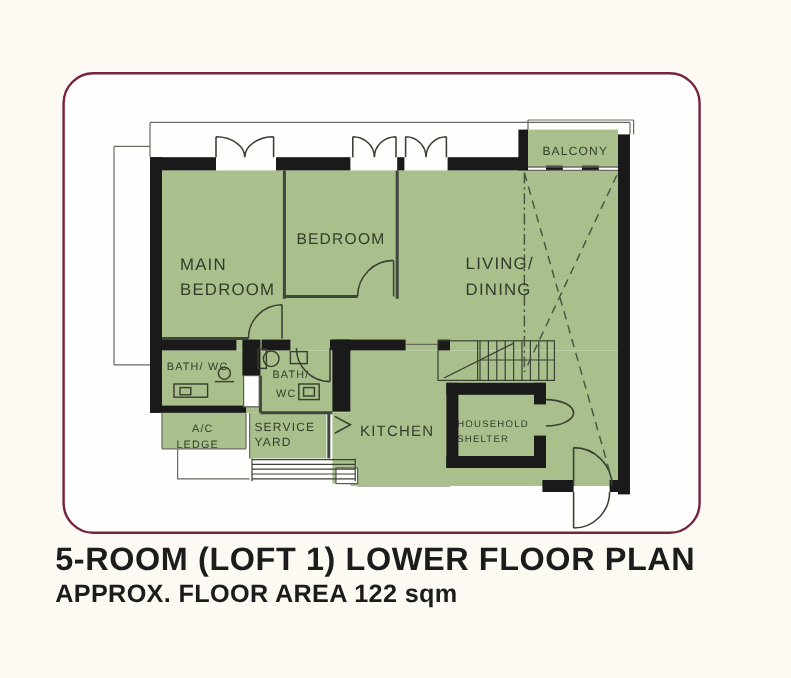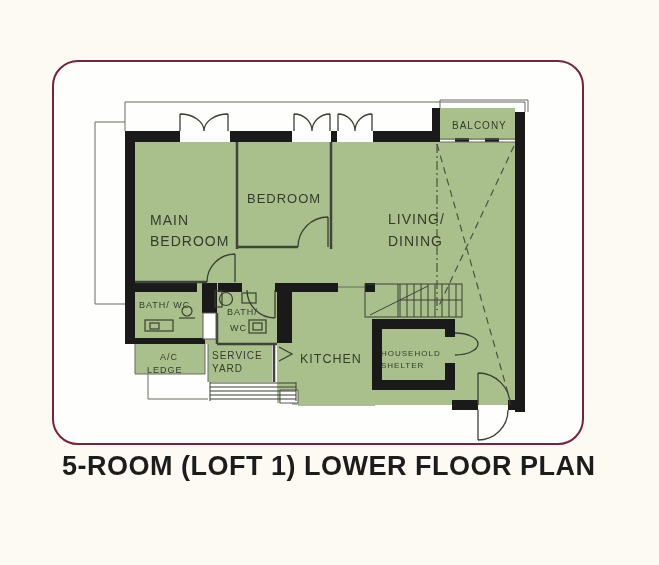--- a/index.html
+++ b/index.html
@@ -20,21 +20,21 @@
   .thin{stroke:#6a6a62;stroke-width:1;fill:none;}
   .part{stroke:#3f453a;stroke-width:2.5;fill:none;}
   .sym{stroke:#3a4034;stroke-width:1.3;fill:none;}
   .stair{stroke:#3a4034;stroke-width:1;fill:none;}
   .dashdot{stroke:#4a5240;stroke-width:1.2;fill:none;stroke-dasharray:9 3 2 3;}
   .dash{stroke:#4a5240;stroke-width:1.2;fill:none;stroke-dasharray:7 5;}
   .lbl{fill:var(--label-color,#333c2b);font-family:"Liberation Sans",sans-serif;letter-spacing:1px;}
   .fixture{stroke:#39402f;stroke-width:1.2;fill:none;}
   .whitebox{fill:#ffffff;stroke:#5a5a52;stroke-width:1;}
   .caption{position:absolute;left:46px;top:452px;color:#1c1c1c;}
-  .caption .t1{font-size:27px;font-weight:bold;letter-spacing:.5px;line-height:1.1;margin-left:16px;}
+  .caption .t1{font-size:27px;font-weight:bold;letter-spacing:.5px;line-height:1.1;}
   .caption .t2{font-size:21px;font-weight:bold;letter-spacing:.3px;line-height:1.2;margin-top:1px;}
   .caption .t3{font-size:14px;font-weight:bold;line-height:1.25;margin-top:2px;}
 </style>
 </head>
 <body style="--page-bg: #fcfaf2; --border-color: #762240; --room-fill: #a9c08c; --wall-color: #1a1a1a; --label-color: #333c2b;">
 
 <div class="plan-frame"></div>
 
 <svg class="plan-svg" viewBox="0 0 659 565">
 
@@ -160,13 +160,14 @@
     <text class="lbl" x="212" y="359" font-size="10">SERVICE</text>
     <text class="lbl" x="212" y="372" font-size="10">YARD</text>
     <text class="lbl" x="300" y="363" font-size="12.5">KITCHEN</text>
     <text class="lbl" x="381" y="356" font-size="8" letter-spacing="0.3">HOUSEHOLD</text>
     <text class="lbl" x="381" y="368" font-size="8" letter-spacing="0.3">SHELTER</text>
   </g>
 </svg>
 
 <div class="caption">
   <div class="t1">5-ROOM (LOFT 1) LOWER FLOOR PLAN</div>
+  <div class="t2">APPROX. FLOOR AREA 122 sqm</div>
 </div>
 
 </body></html>

